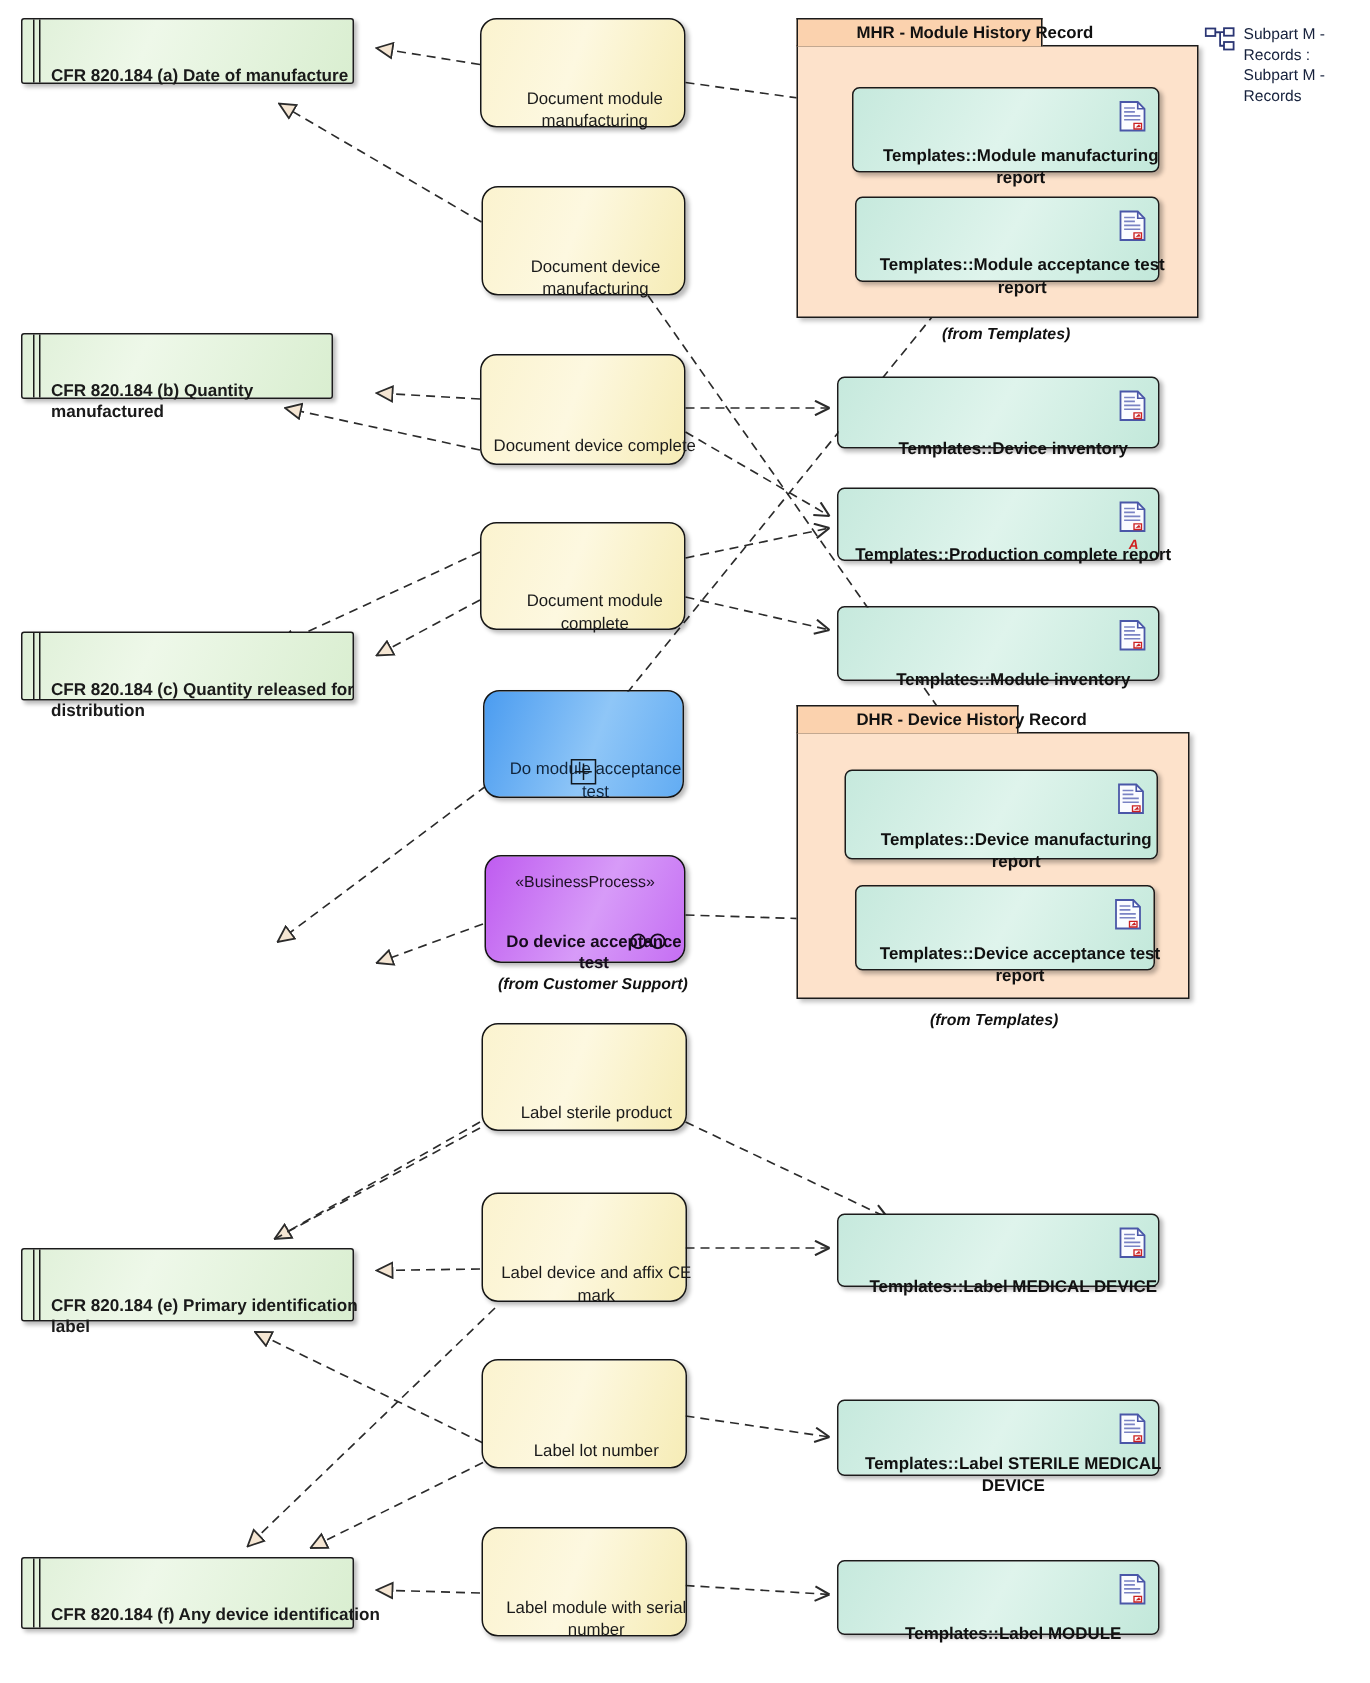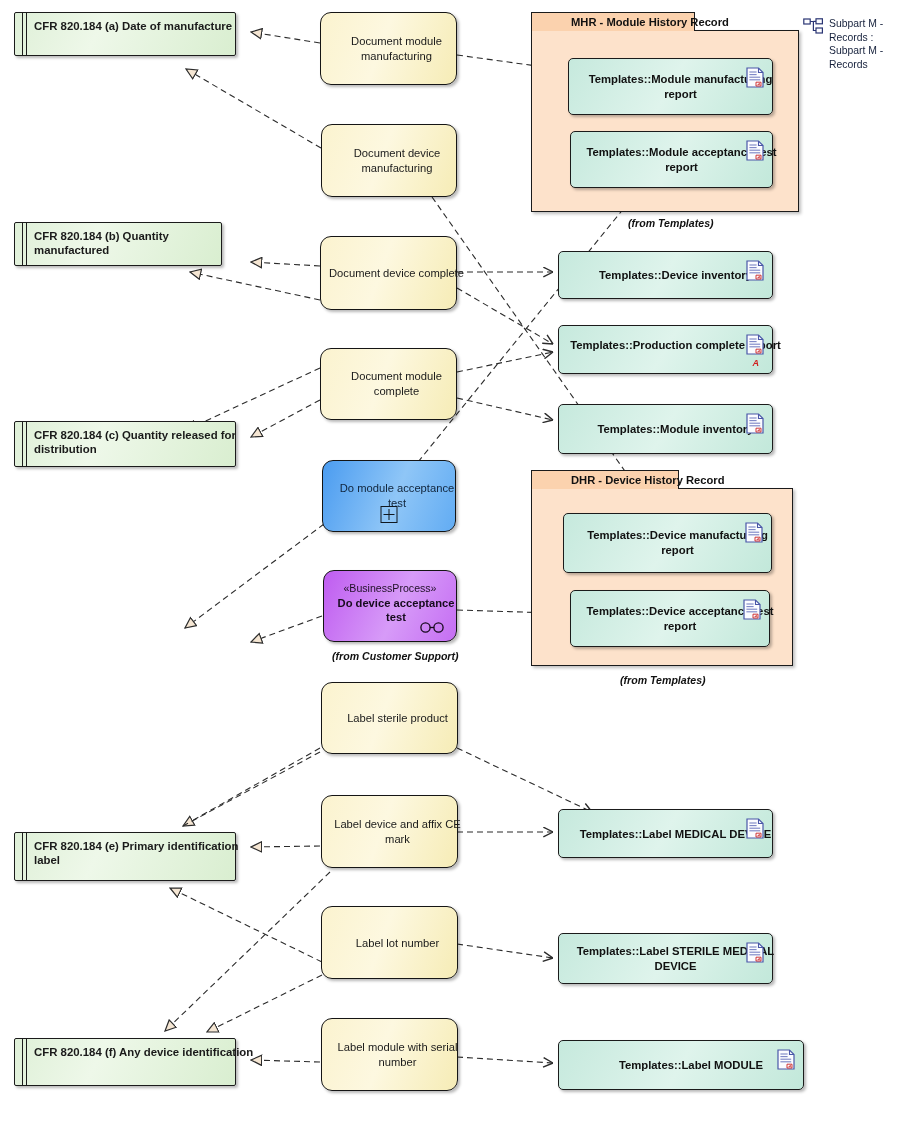--- a/index.html
+++ b/index.html
@@ -2,21 +2,21 @@
 <html><head>
 <meta charset="utf-8">
 <style>
   html,body{margin:0;padding:0;background:#ffffff;}
   body{font-family:"Liberation Sans",sans-serif;}
   #canvas{position:relative;width:913px;height:1122px;overflow:hidden;background:#fff;}
   svg#links{position:absolute;left:0;top:0;width:913px;height:1122px;pointer-events:none;}
 
   
   .node{position:absolute;box-sizing:border-box;box-shadow:2px 2px 3px rgba(0,0,0,.28);}
-  .node .lbl{box-sizing:border-box;width:100%;}
+  .node .lbl{box-sizing:border-box;width:100%;margin-top:25px;}
 
   
   .req{
     background:linear-gradient(115deg,#dff0d8 0%,#eef8e9 38%,#d9eed0 100%);
     border:1px solid #1b1b1b;border-radius:2px;
   }
   .req .bar1,.req .bar2{position:absolute;top:0;bottom:0;width:1px;background:#1b1b1b;}
   .req .bar1{left:7px;}
   .req .bar2{left:11px;}
   .req .lbl{
@@ -423,21 +423,21 @@
         <line x1="3.4" y1="5" x2="10.6" y2="5"></line>
         <line x1="3.4" y1="7.6" x2="10.6" y2="7.6"></line>
         <line x1="3.4" y1="10.2" x2="14.2" y2="10.2"></line>
         <line x1="3.4" y1="12.8" x2="14.2" y2="12.8"></line>
       </g>
       <path d="M10,15.2 H15 V19 H10 Z" fill="#fbfcff" stroke="#cc2222" stroke-width="0.9"></path>
       <path d="M11,18 L13.4,15.9 L14.4,17.6 Z" fill="#cc2222"></path>
     </svg>
   </div>
 
-  <div class="node doc" style="left:558px;top:1040px;width:246px;height:50px;">
+  <div class="node doc" style="left:558px;top:1040px;width:215px;height:50px;">
     <div class="lbl">Templates::Label MODULE</div>
     <svg class="doc-icon" viewBox="0 0 18 21">
       <path d="M1,1 H12.5 L17,5.5 V20 H1 Z" fill="#fbfcff" stroke="#4a57a8" stroke-width="1.2"></path>
       <path d="M12.5,1 V5.5 H17" fill="none" stroke="#4a57a8" stroke-width="1.1"></path>
       <g stroke="#7a83c4" stroke-width="1.1">
         <line x1="3.4" y1="5" x2="10.6" y2="5"></line>
         <line x1="3.4" y1="7.6" x2="10.6" y2="7.6"></line>
         <line x1="3.4" y1="10.2" x2="14.2" y2="10.2"></line>
         <line x1="3.4" y1="12.8" x2="14.2" y2="12.8"></line>
       </g>

